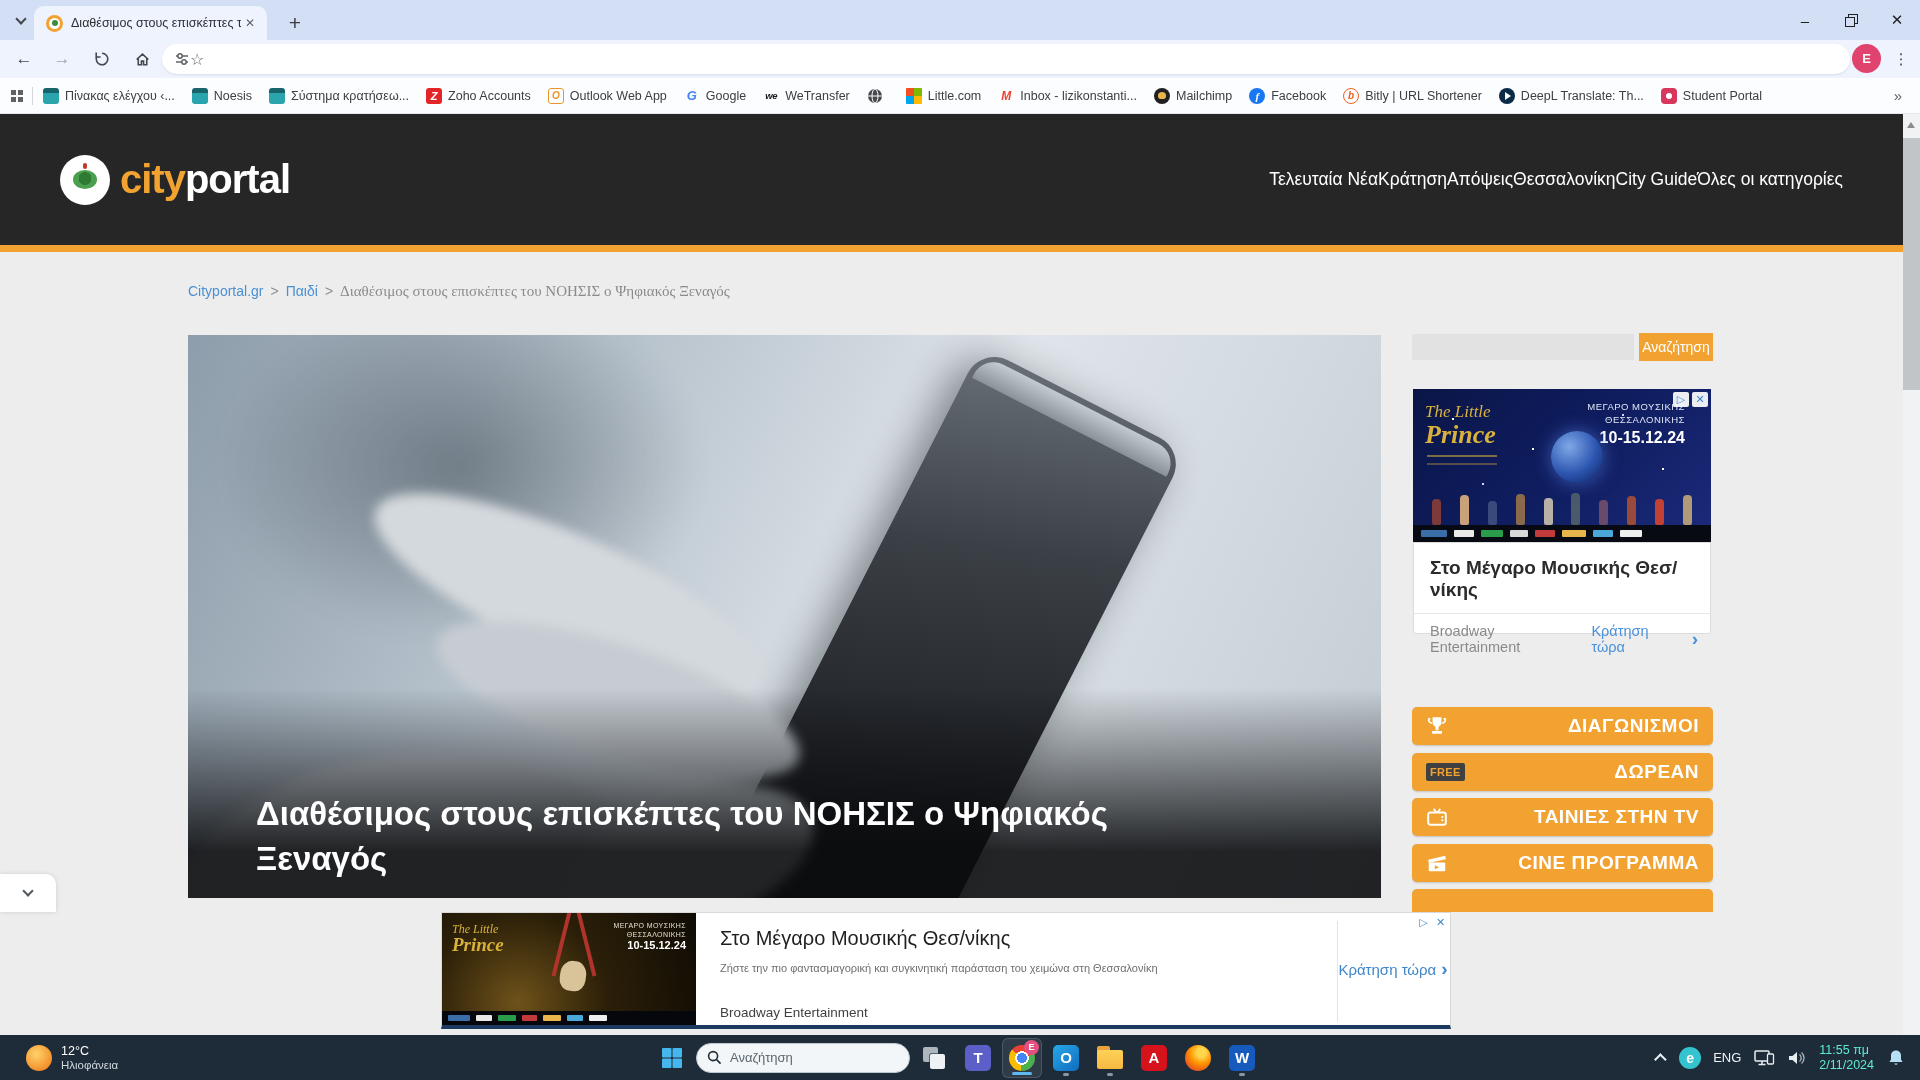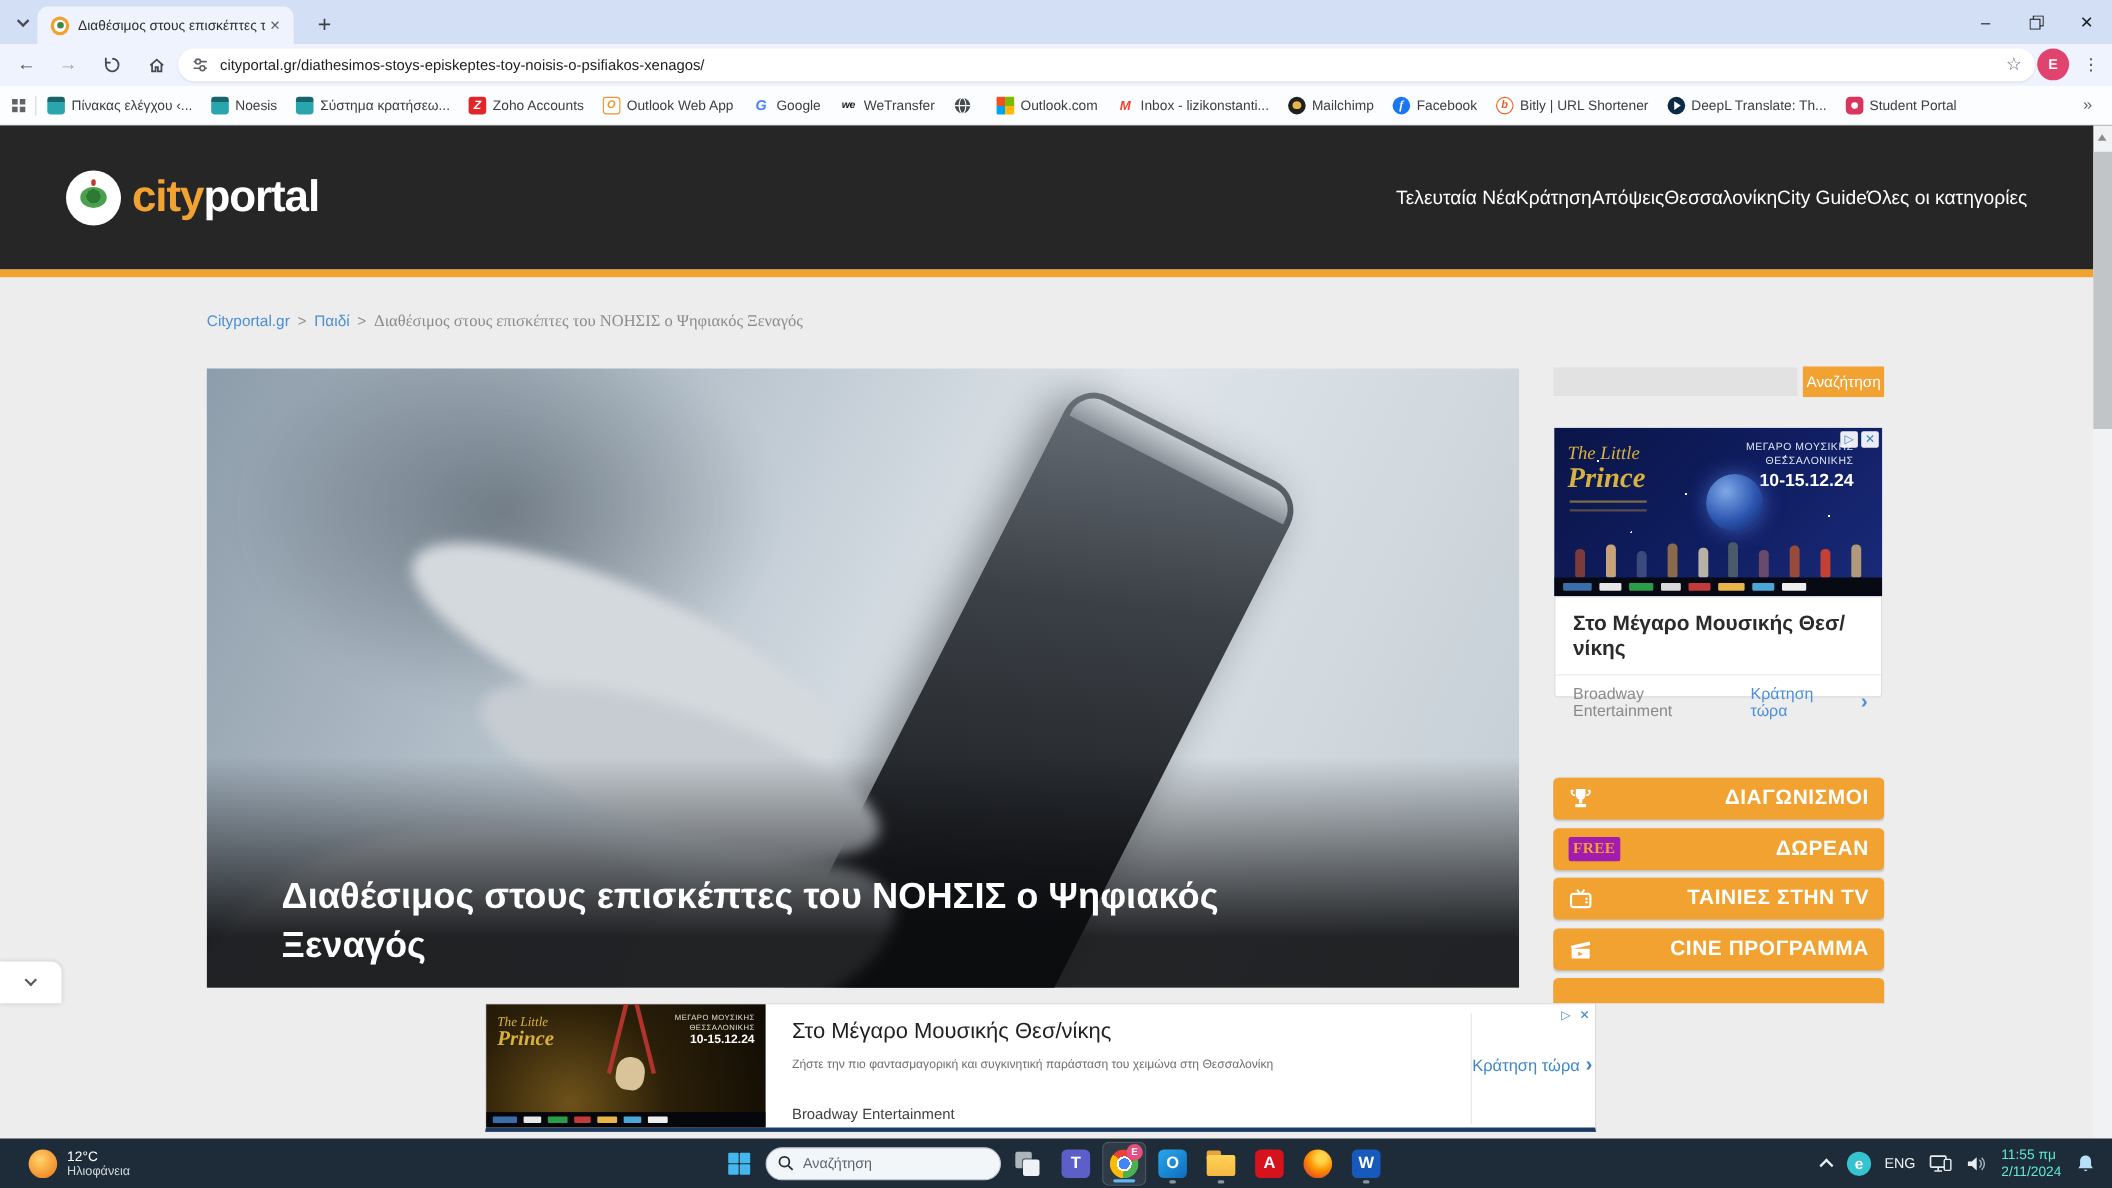--- a/index.html
+++ b/index.html
@@ -103,21 +103,21 @@
   .adx { position:absolute; right:3px; top:3px; display:flex; gap:3px; }
   .adx span { width:16px; height:15px; background:rgba(255,255,255,.92); color:#3f87c9; font-size:11px; display:flex; align-items:center; justify-content:center; cursor:pointer; border-radius:2px; }
   .sb-card { position:absolute; left:1px; top:209px; width:298px; height:92px; background:#fff; border:1px solid #dcdcdc; border-radius:0 0 3px 3px; }
   .sb-card .headline { padding:14px 16px 12px; font-size:19px; font-weight:bold; color:#2b2b2b; border-bottom:1px solid #e8e8e8; }
   .sb-card .row { display:flex; align-items:center; padding:9px 12px 0 16px; gap:10px; }
   .sb-card .adv { color:#8a8a8a; font-size:14.5px; }
   .sb-card .cta { color:#4a90d9; font-size:14.5px; }
   .sb-card .cta-chev { color:#4a90d9; font-size:19px; margin-left:auto; font-weight:bold; }
   .sb-btn { position:absolute; left:0; width:301px; height:38px; background:#f2a231; border:none; border-radius:5px; box-shadow:0 1px 2px rgba(0,0,0,.18); cursor:pointer; display:flex; align-items:center; padding:0 14px; }
   .sb-btn .lbl { margin-left:auto; color:#fff; font-size:19px; font-weight:bold; letter-spacing:.5px; font-family:"Liberation Sans",sans-serif; }
-  .free-badge { background:#a21caf; color:#f2a231; font-size:14px; font-weight:bold; padding:3px 4px; border-radius:2px; letter-spacing:.3px;font-family:Liberation Serif, serif; }
+  .free-badge { background:#404040; color:#f2a231; font-size:11px; font-weight:bold; padding:3px 4px; border-radius:2px; letter-spacing:.3px; }
 
   
   .scrolltab { left:0; top:874px; width:56px; height:38px; background:#fff; border-radius:0 10px 0 0; box-shadow:0 0 5px rgba(0,0,0,.12); display:flex; align-items:center; justify-content:center; cursor:pointer; }
   .scrolltab .chev { border-color:#555a5f; }
   .scrollbar { left:1903px; top:114px; width:17px; height:921px; background:#f1f2f3; }
   .sb-up { position:absolute; left:4px; top:8px; width:0; height:0; border-left:4.5px solid transparent; border-right:4.5px solid transparent; border-bottom:6px solid #8a8d90; }
   .sb-thumb { position:absolute; left:0; top:24px; width:17px; height:252px; background:#c2c5c7; cursor:pointer; }
 
   
   .bottomad { left:441px; top:912px; width:1010px; height:117px; background:#fff; border:1px solid #d9d9d9; border-bottom:4px solid #1c3a60; cursor:pointer; }
@@ -217,21 +217,20 @@
       <path d="M2.5 8 8 3l5.5 5M4 7v6h3v-3.5h2V13h3V7" fill="none" stroke="#45494d" stroke-width="1.5"></path>
     </svg>
 </div>
 <div class="ab omnibox">
   <svg width="16" height="16" viewBox="0 0 16 16">
       <line x1="2" y1="5" x2="14" y2="5" stroke="#5f6368" stroke-width="1.5"></line>
       <circle cx="6" cy="5" r="2.2" fill="#fff" stroke="#5f6368" stroke-width="1.5"></circle>
       <line x1="2" y1="11" x2="14" y2="11" stroke="#5f6368" stroke-width="1.5"></line>
       <circle cx="10" cy="11" r="2.2" fill="#fff" stroke="#5f6368" stroke-width="1.5"></circle>
     </svg>
-  <span class="url">cityportal.gr/diathesimos-stoys-episkeptes-toy-noisis-o-psifiakos-xenagos/</span>
   <span class="star">☆</span>
 </div>
 <div class="ab avatar">E</div>
 <div class="ab kebab">⋮</div>
 
 <div class="ab bookmarksbar">
   <svg width="14" height="14" viewBox="0 0 14 14">
       <rect x="1" y="1" width="5" height="5" fill="#5f6368"></rect>
       <rect x="8" y="1" width="5" height="5" fill="#5f6368"></rect>
       <rect x="1" y="8" width="5" height="5" fill="#5f6368"></rect>
@@ -270,21 +269,21 @@
   <span class="bm">
     <svg width="16" height="16" viewBox="0 0 16 16">
         <circle cx="8" cy="8" r="7" fill="#454a4e"></circle>
         <ellipse cx="8" cy="8" rx="3" ry="7" fill="none" stroke="#fff" stroke-width="1"></ellipse>
         <line x1="1" y1="8" x2="15" y2="8" stroke="#fff" stroke-width="1"></line>
       </svg>
     <span class="bm-label"></span>
   </span>
   <span class="bm">
       <i class="bm-ico ico-ms"></i>
-      <span class="bm-label">Outlook.com</span>
+      <span class="bm-label">Little.com</span>
     </span>
   <span class="bm">
       <i class="bm-ico ico-gmail"></i>
       <span class="bm-label">Inbox - lizikonstanti...</span>
     </span>
   <span class="bm">
       <i class="bm-ico ico-mailchimp"></i>
       <span class="bm-label">Mailchimp</span>
     </span>
   <span class="bm">

